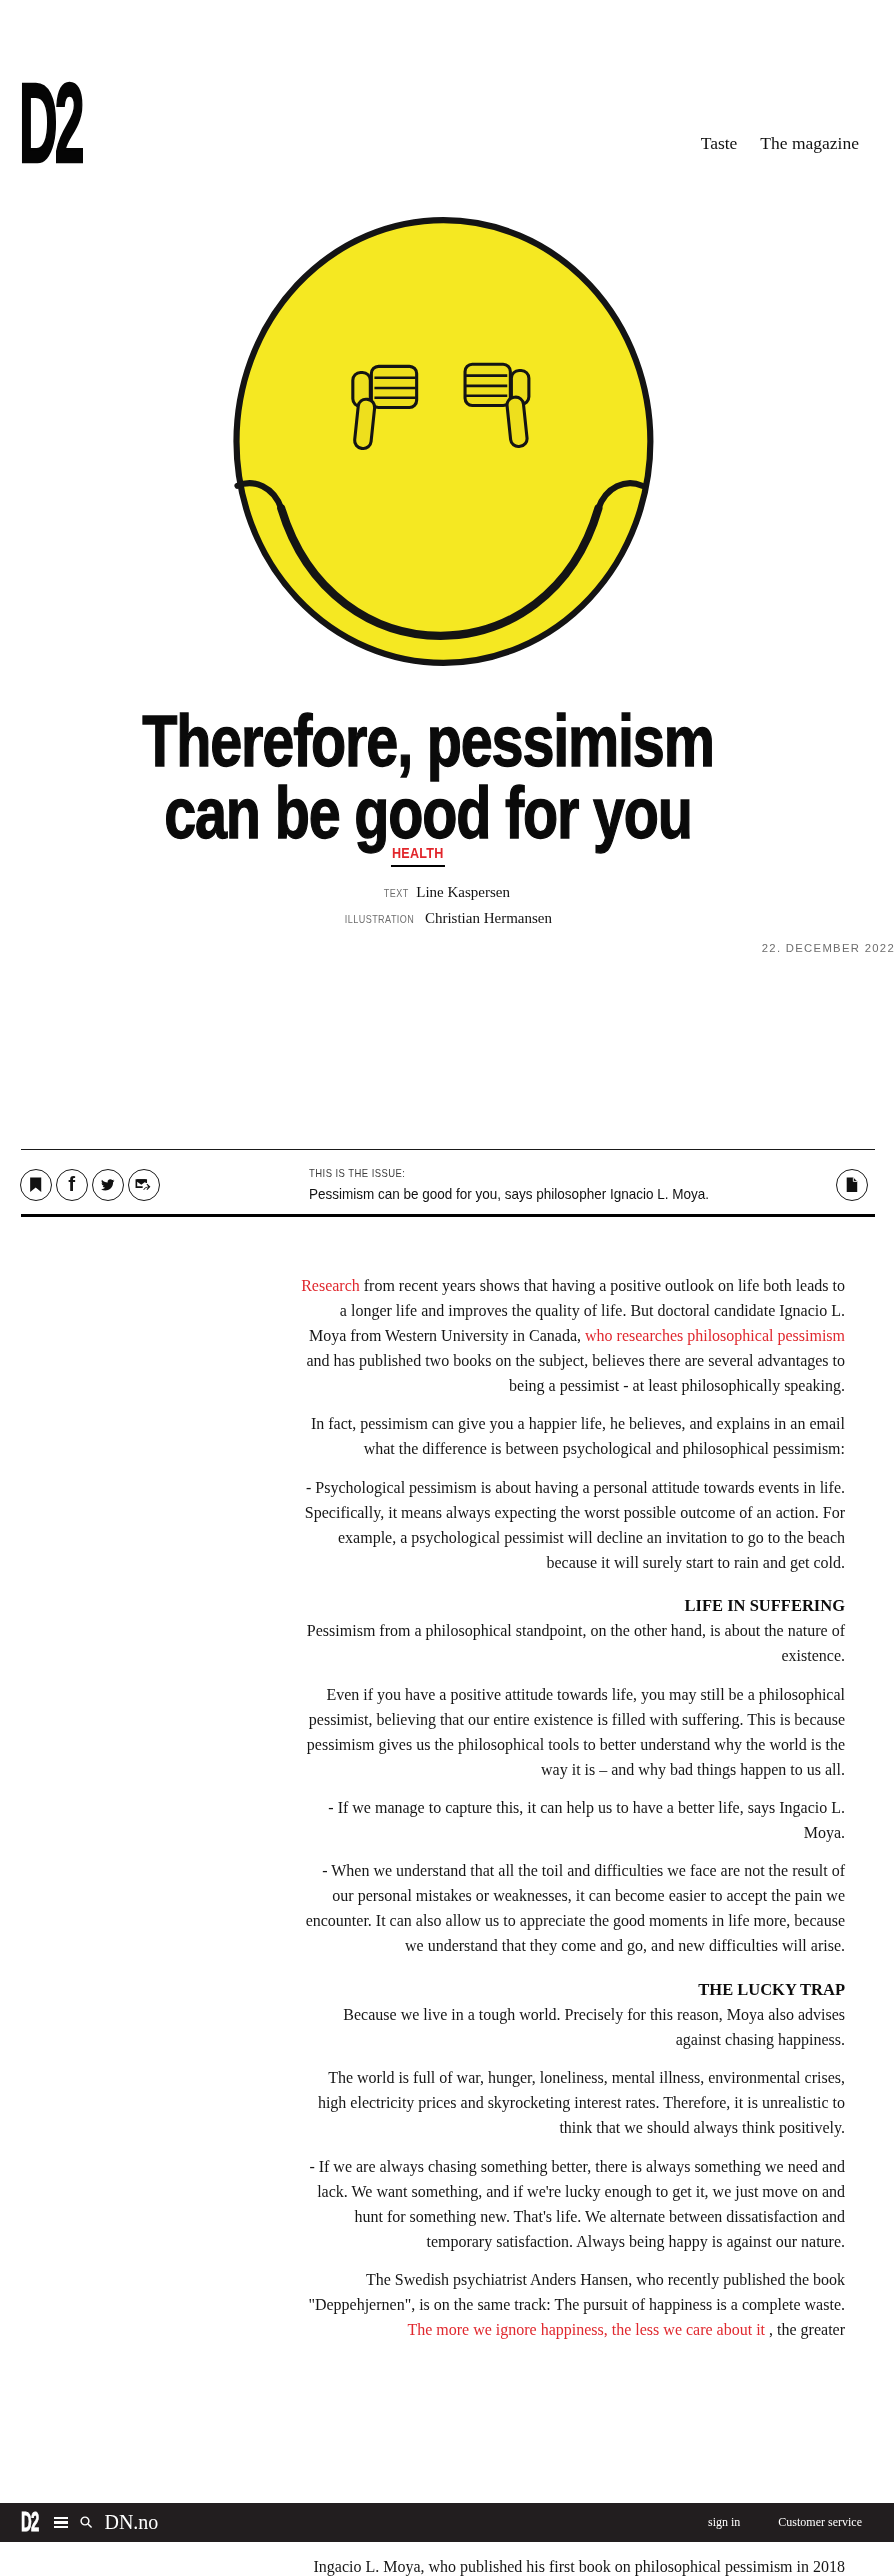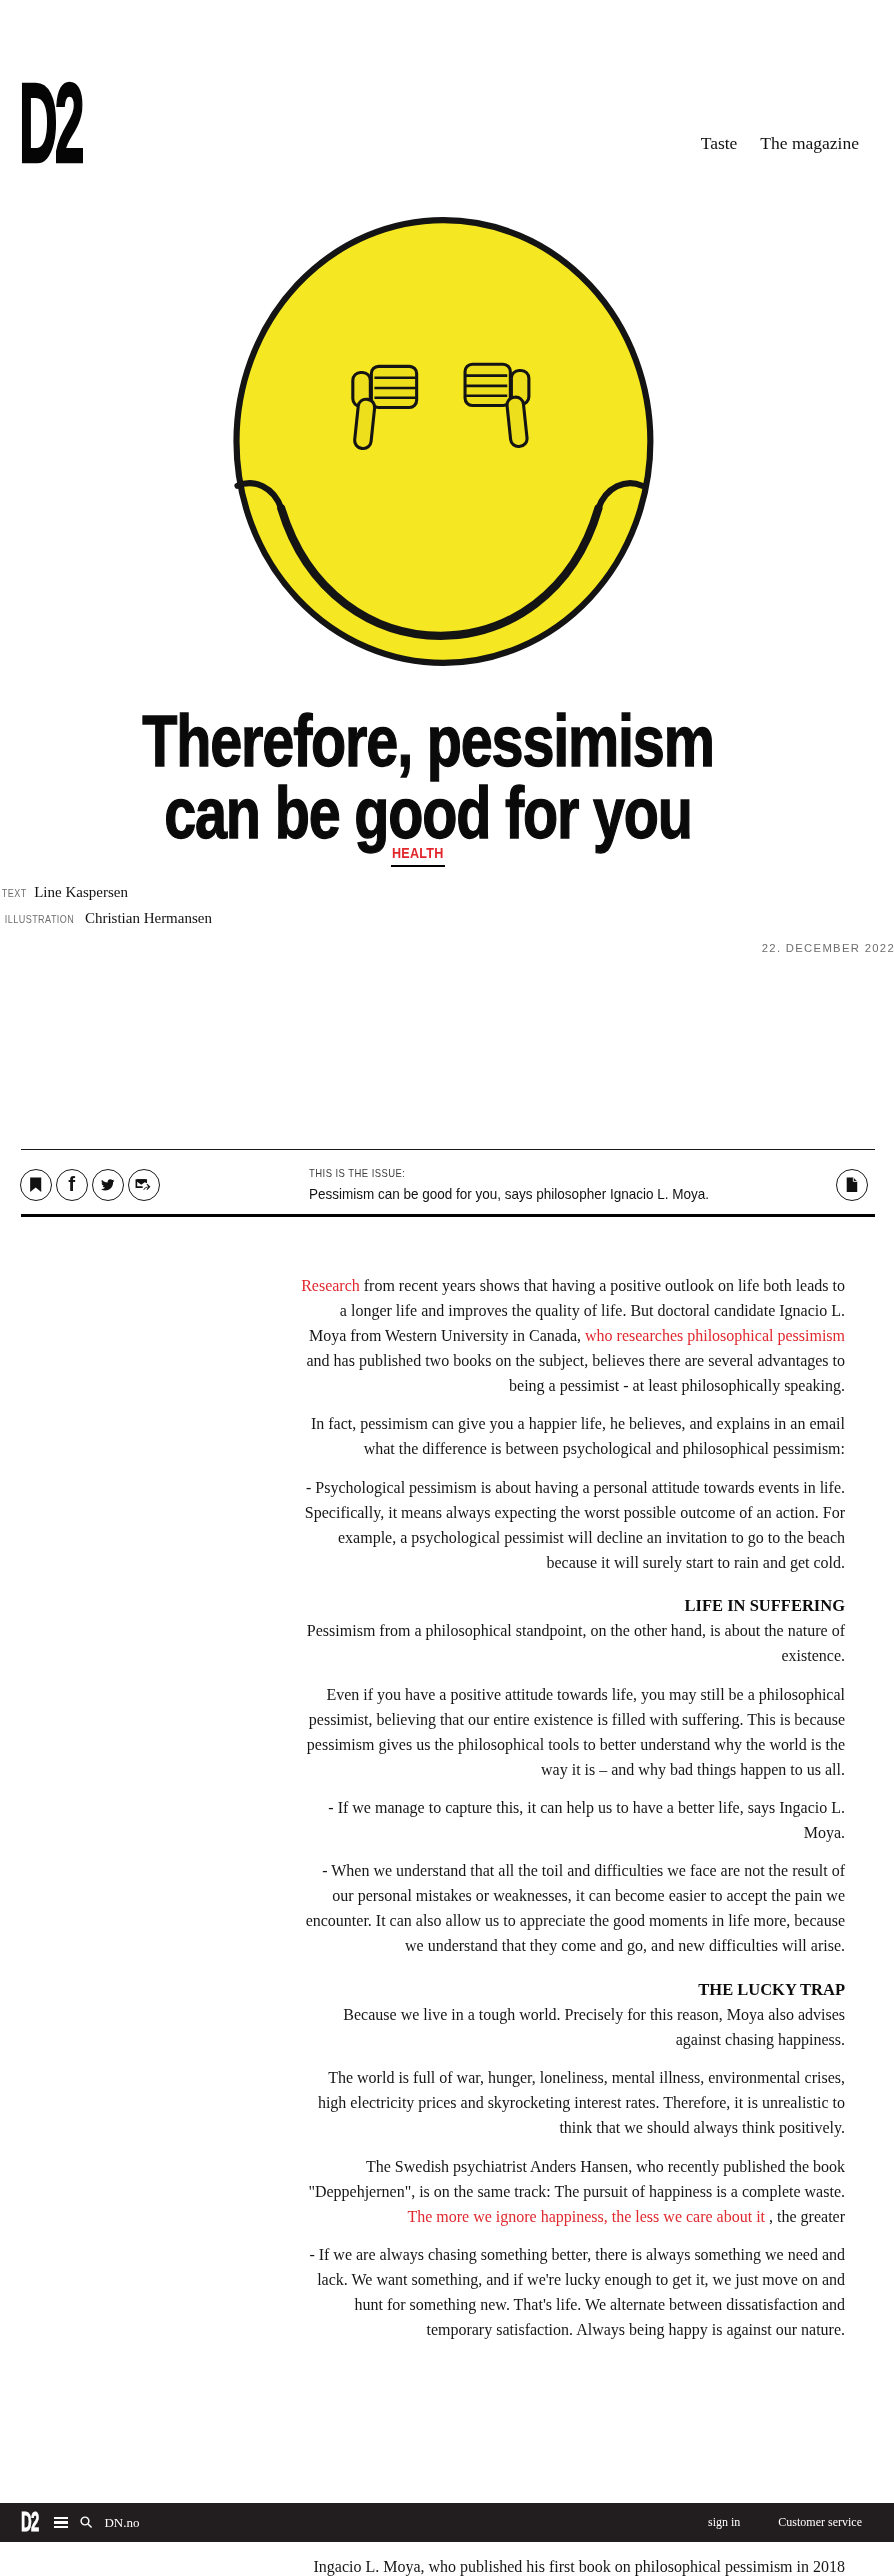--- a/index.html
+++ b/index.html
@@ -20,21 +20,21 @@
   .headline{position:absolute;left:0;top:705px;width:856px;text-align:center;
         font-family:"Liberation Sans",sans-serif;font-weight:700;color:#0a0a0a;}
   .headline-line{font-size:72px;line-height:72px;letter-spacing:-1.5px;transform:scaleX(.8);
         -webkit-text-stroke:1.3px #0a0a0a;}
 
   
   .kicker-wrap{position:absolute;left:0;top:845px;width:836px;text-align:center;}
   .kicker{display:inline-block;font-family:"Liberation Sans",sans-serif;font-weight:700;
         font-size:14px;letter-spacing:0.3px;color:#e2262b;border-bottom:2.1px solid #000;
         padding:0 1px 3.6px;transform:scaleX(.9);}
-  .byline-row{position:absolute;width:892px;text-align:left;font-size:15px;color:#111;}
+  .byline-row{position:absolute;width:892px;text-align:center;font-size:15px;color:#111;}
   .byline-row .lbl{font-family:"Liberation Sans",sans-serif;font-size:10.3px;letter-spacing:0.5px;
         color:#6e6e6e;display:inline-block;transform:scaleX(.88);margin-right:2.1px;}
   .byline-text{top:884px;}
   .byline-illu{top:910px;}
   .dateline{position:absolute;top:942px;width:895px;text-align:right;
         font-family:"Liberation Sans",sans-serif;font-size:11.3px;letter-spacing:1.3px;color:#6e6e6e;}
 
   
   .lede{position:absolute;left:200px;top:975px;width:495px;text-align:center;
         font-size:20px;line-height:30px;color:#141414;}
@@ -65,21 +65,21 @@
   
   .navbar{position:absolute;left:0;top:2503px;width:895px;height:39px;background:#221e1f;
         display:flex;align-items:center;justify-content:space-between;box-sizing:border-box;
         padding:0 33px 0 20.6px;z-index:20;}
   .navbar-left{display:flex;align-items:center;gap:11.3px;}
   .navbar-logo{font-family:"Liberation Sans",sans-serif;font-weight:700;font-size:27px;line-height:1;
         letter-spacing:-1.5px;color:#fff;transform:scaleX(.55);transform-origin:left center;
         -webkit-text-stroke:0.8px #fff;margin-right:-9.3px;}
   .hamburger{display:flex;flex-direction:column;gap:2.6px;cursor:pointer;}
   .hamburger span{width:13.4px;height:2.1px;background:#fff;}
-  .navbar-site{color:#fff;font-size:13px;}
+  .navbar-site{color:#fff;font-size:20px;}
   .navbar-right{display:flex;gap:38px;color:#fff;font-size:12px;}
   .navbar-right span{cursor:pointer;}
 
   svg{display:block;}
 </style>
 </head>
 <body>
 
 <div class="page">
 
@@ -174,22 +174,22 @@
       <p><span>In fact, pessimism can give you a happier life, he believes, and explains in an email what the difference is between psychological and philosophical pessimism:</span></p>
       <p><span>- Psychological pessimism is about having a personal attitude towards events in life. Specifically, it means always expecting the worst possible outcome of an action. For example, a psychological pessimist will decline an invitation to go to the beach because it will surely start to rain and get cold.</span></p>
       <h3>LIFE IN SUFFERING</h3>
       <p><span>Pessimism from a philosophical standpoint, on the other hand, is about the nature of existence.</span></p>
       <p><span>Even if you have a positive attitude towards life, you may still be a philosophical pessimist, believing that our entire existence is filled with suffering. This is because pessimism gives us the philosophical tools to better understand why the world is the way it is – and why bad things happen to us all.</span></p>
       <p><span>- If we manage to capture this, it can help us to have a better life, says Ingacio L. Moya.</span></p>
       <p><span>- When we understand that all the toil and difficulties we face are not the result of our personal mistakes or weaknesses, it can become easier to accept the pain we encounter. It can also allow us to appreciate the good moments in life more, because we understand that they come and go, and new difficulties will arise.</span></p>
       <h3>THE LUCKY TRAP</h3>
       <p><span>Because we live in a tough world. Precisely for this reason, Moya also advises against chasing happiness.</span></p>
       <p><span>The world is full of war, hunger, loneliness, mental illness, environmental crises, high electricity prices and skyrocketing interest rates. Therefore, it is unrealistic to think that we should always think positively.</span></p>
+      <p><span>- If we are always chasing something better, there is always something we need and lack. We want something, and if we're lucky enough to get it, we just move on and hunt for something new. That's life. We alternate between dissatisfaction and temporary satisfaction. Always being happy is against our nature.</span></p>
       <p><span>The Swedish psychiatrist Anders Hansen, who recently published the book "Deppehjernen", is on the same track: The pursuit of happiness is a complete waste. </span><span class="red-link">The more we ignore happiness, the less we care about it</span><span> , the greater</span></p>
-      <p><span>- If we are always chasing something better, there is always something we need and lack. We want something, and if we're lucky enough to get it, we just move on and hunt for something new. That's life. We alternate between dissatisfaction and temporary satisfaction. Always being happy is against our nature.</span></p>
     </div>
 
   <div class="navbar">
     <div class="navbar-left">
       <div class="navbar-logo">D2</div>
       <div class="hamburger">
           <span></span>
           <span></span>
           <span></span>
         </div>

